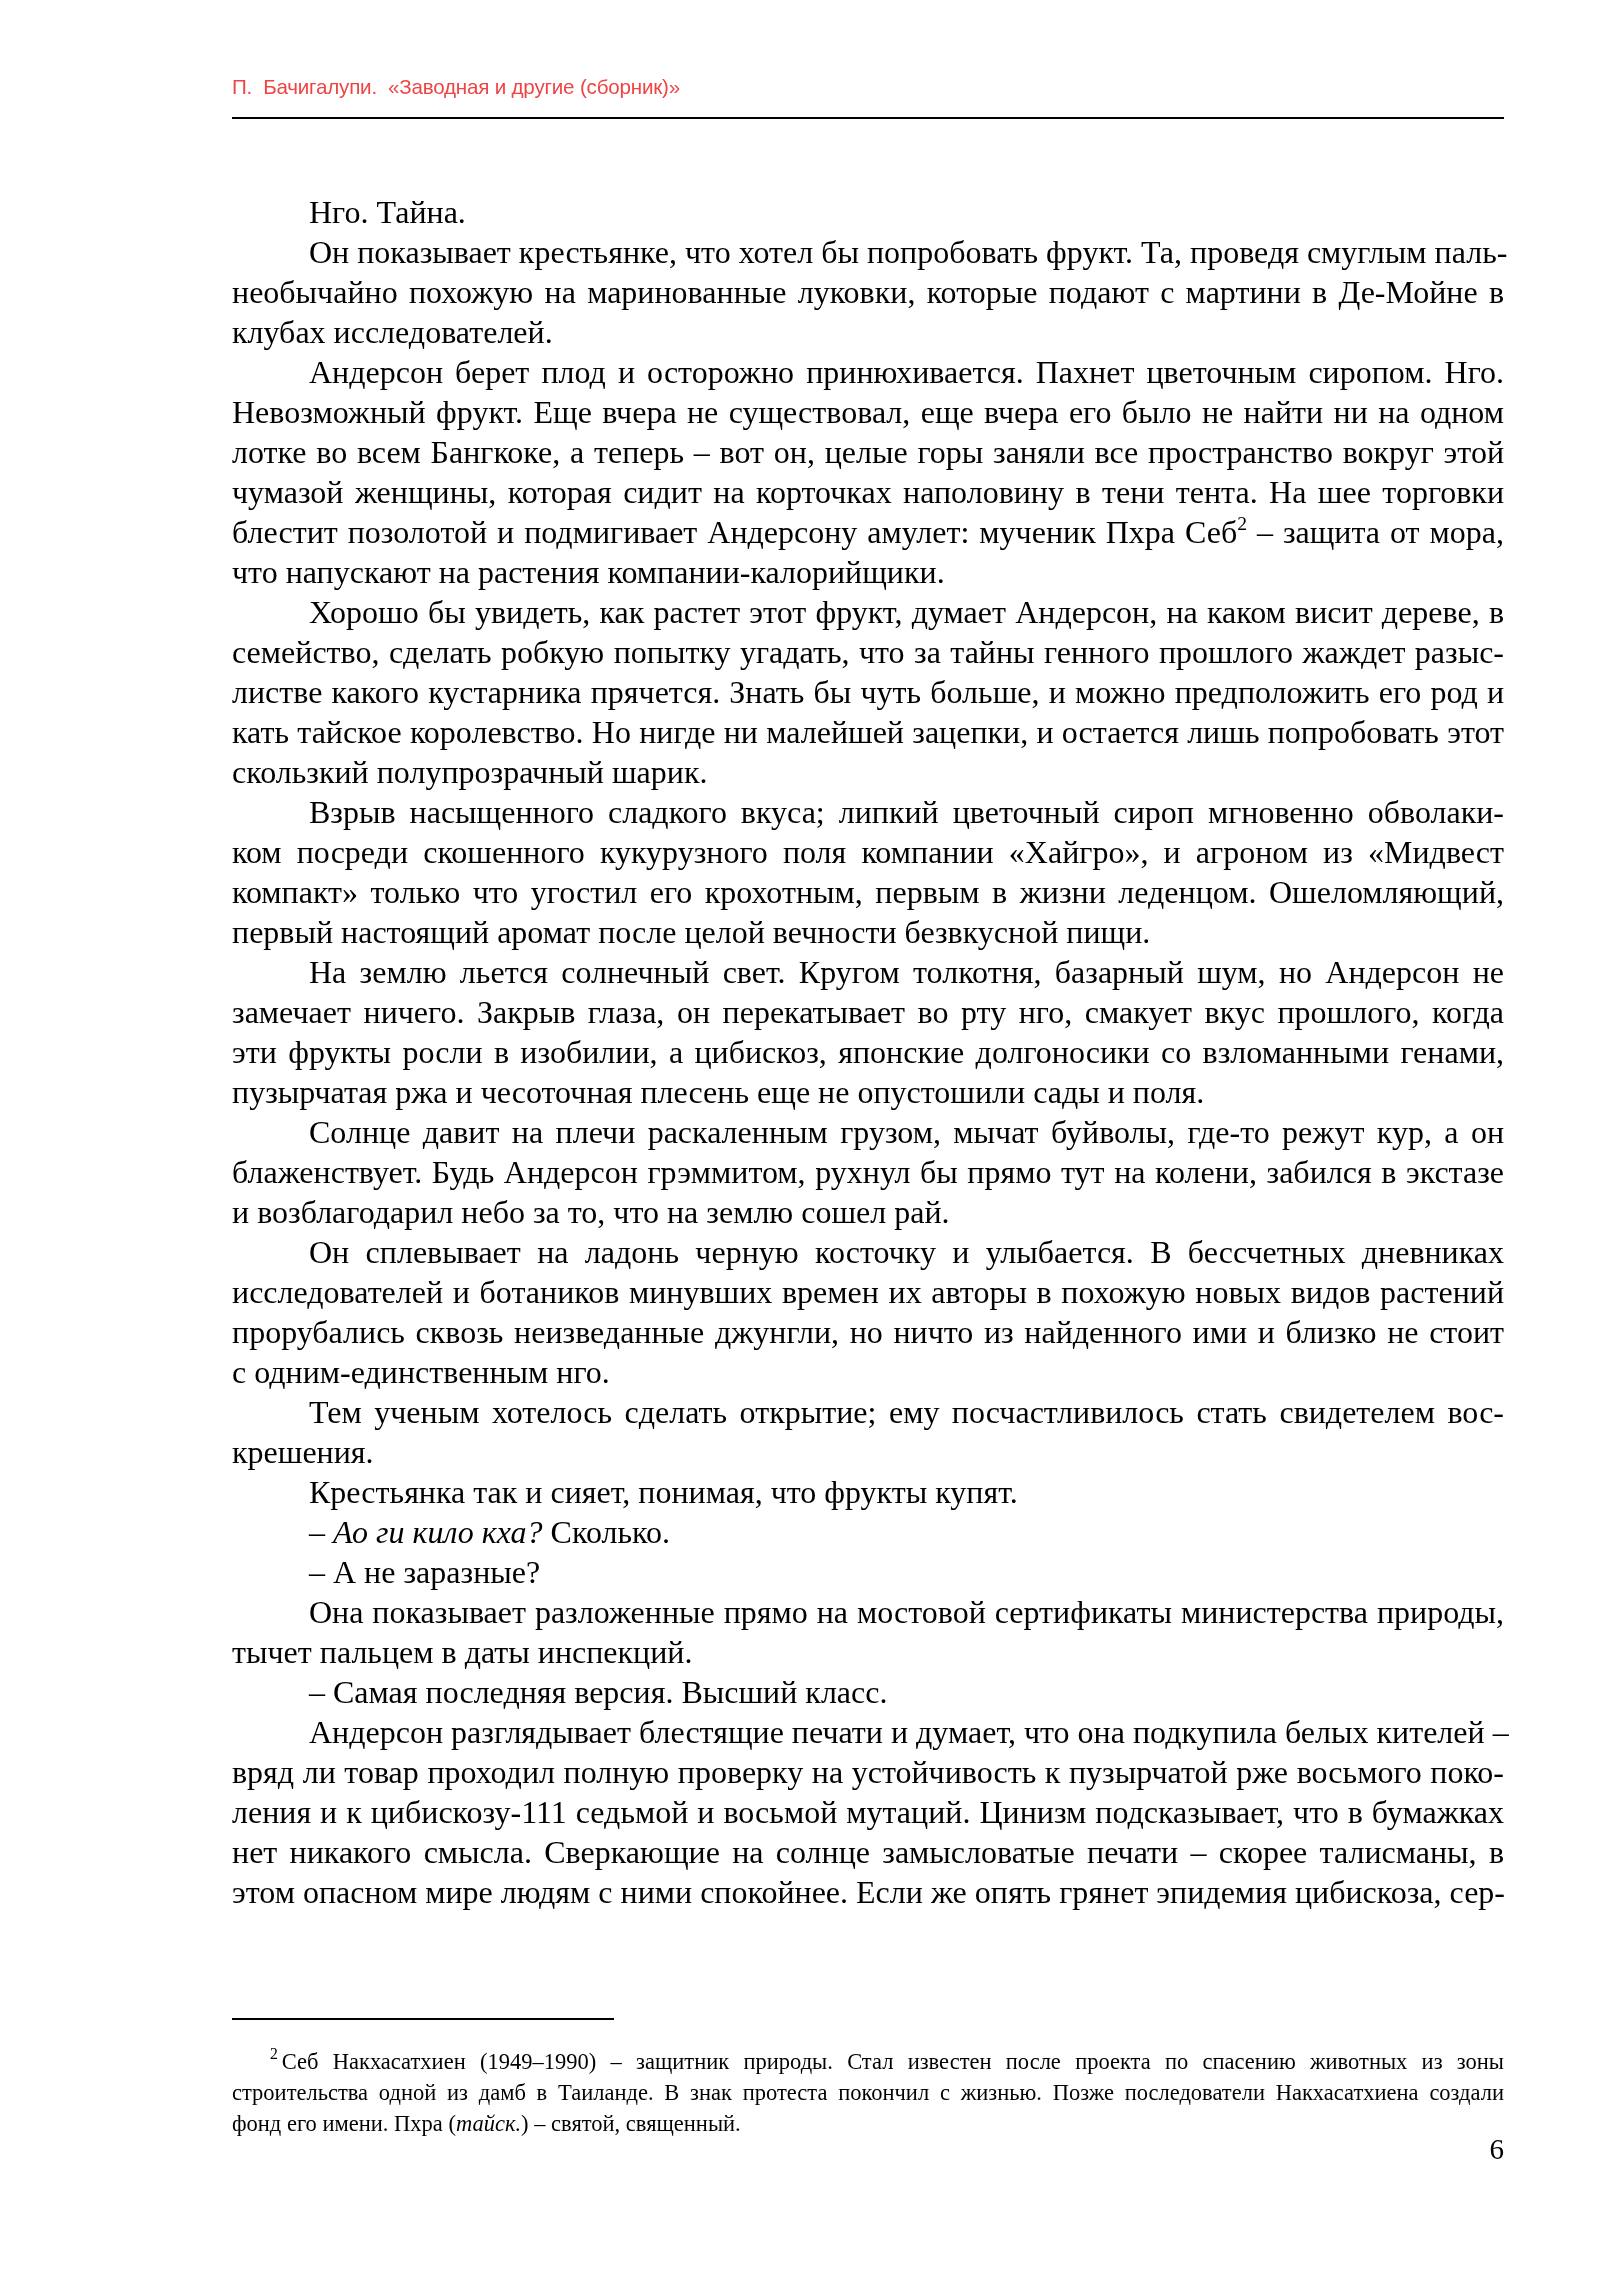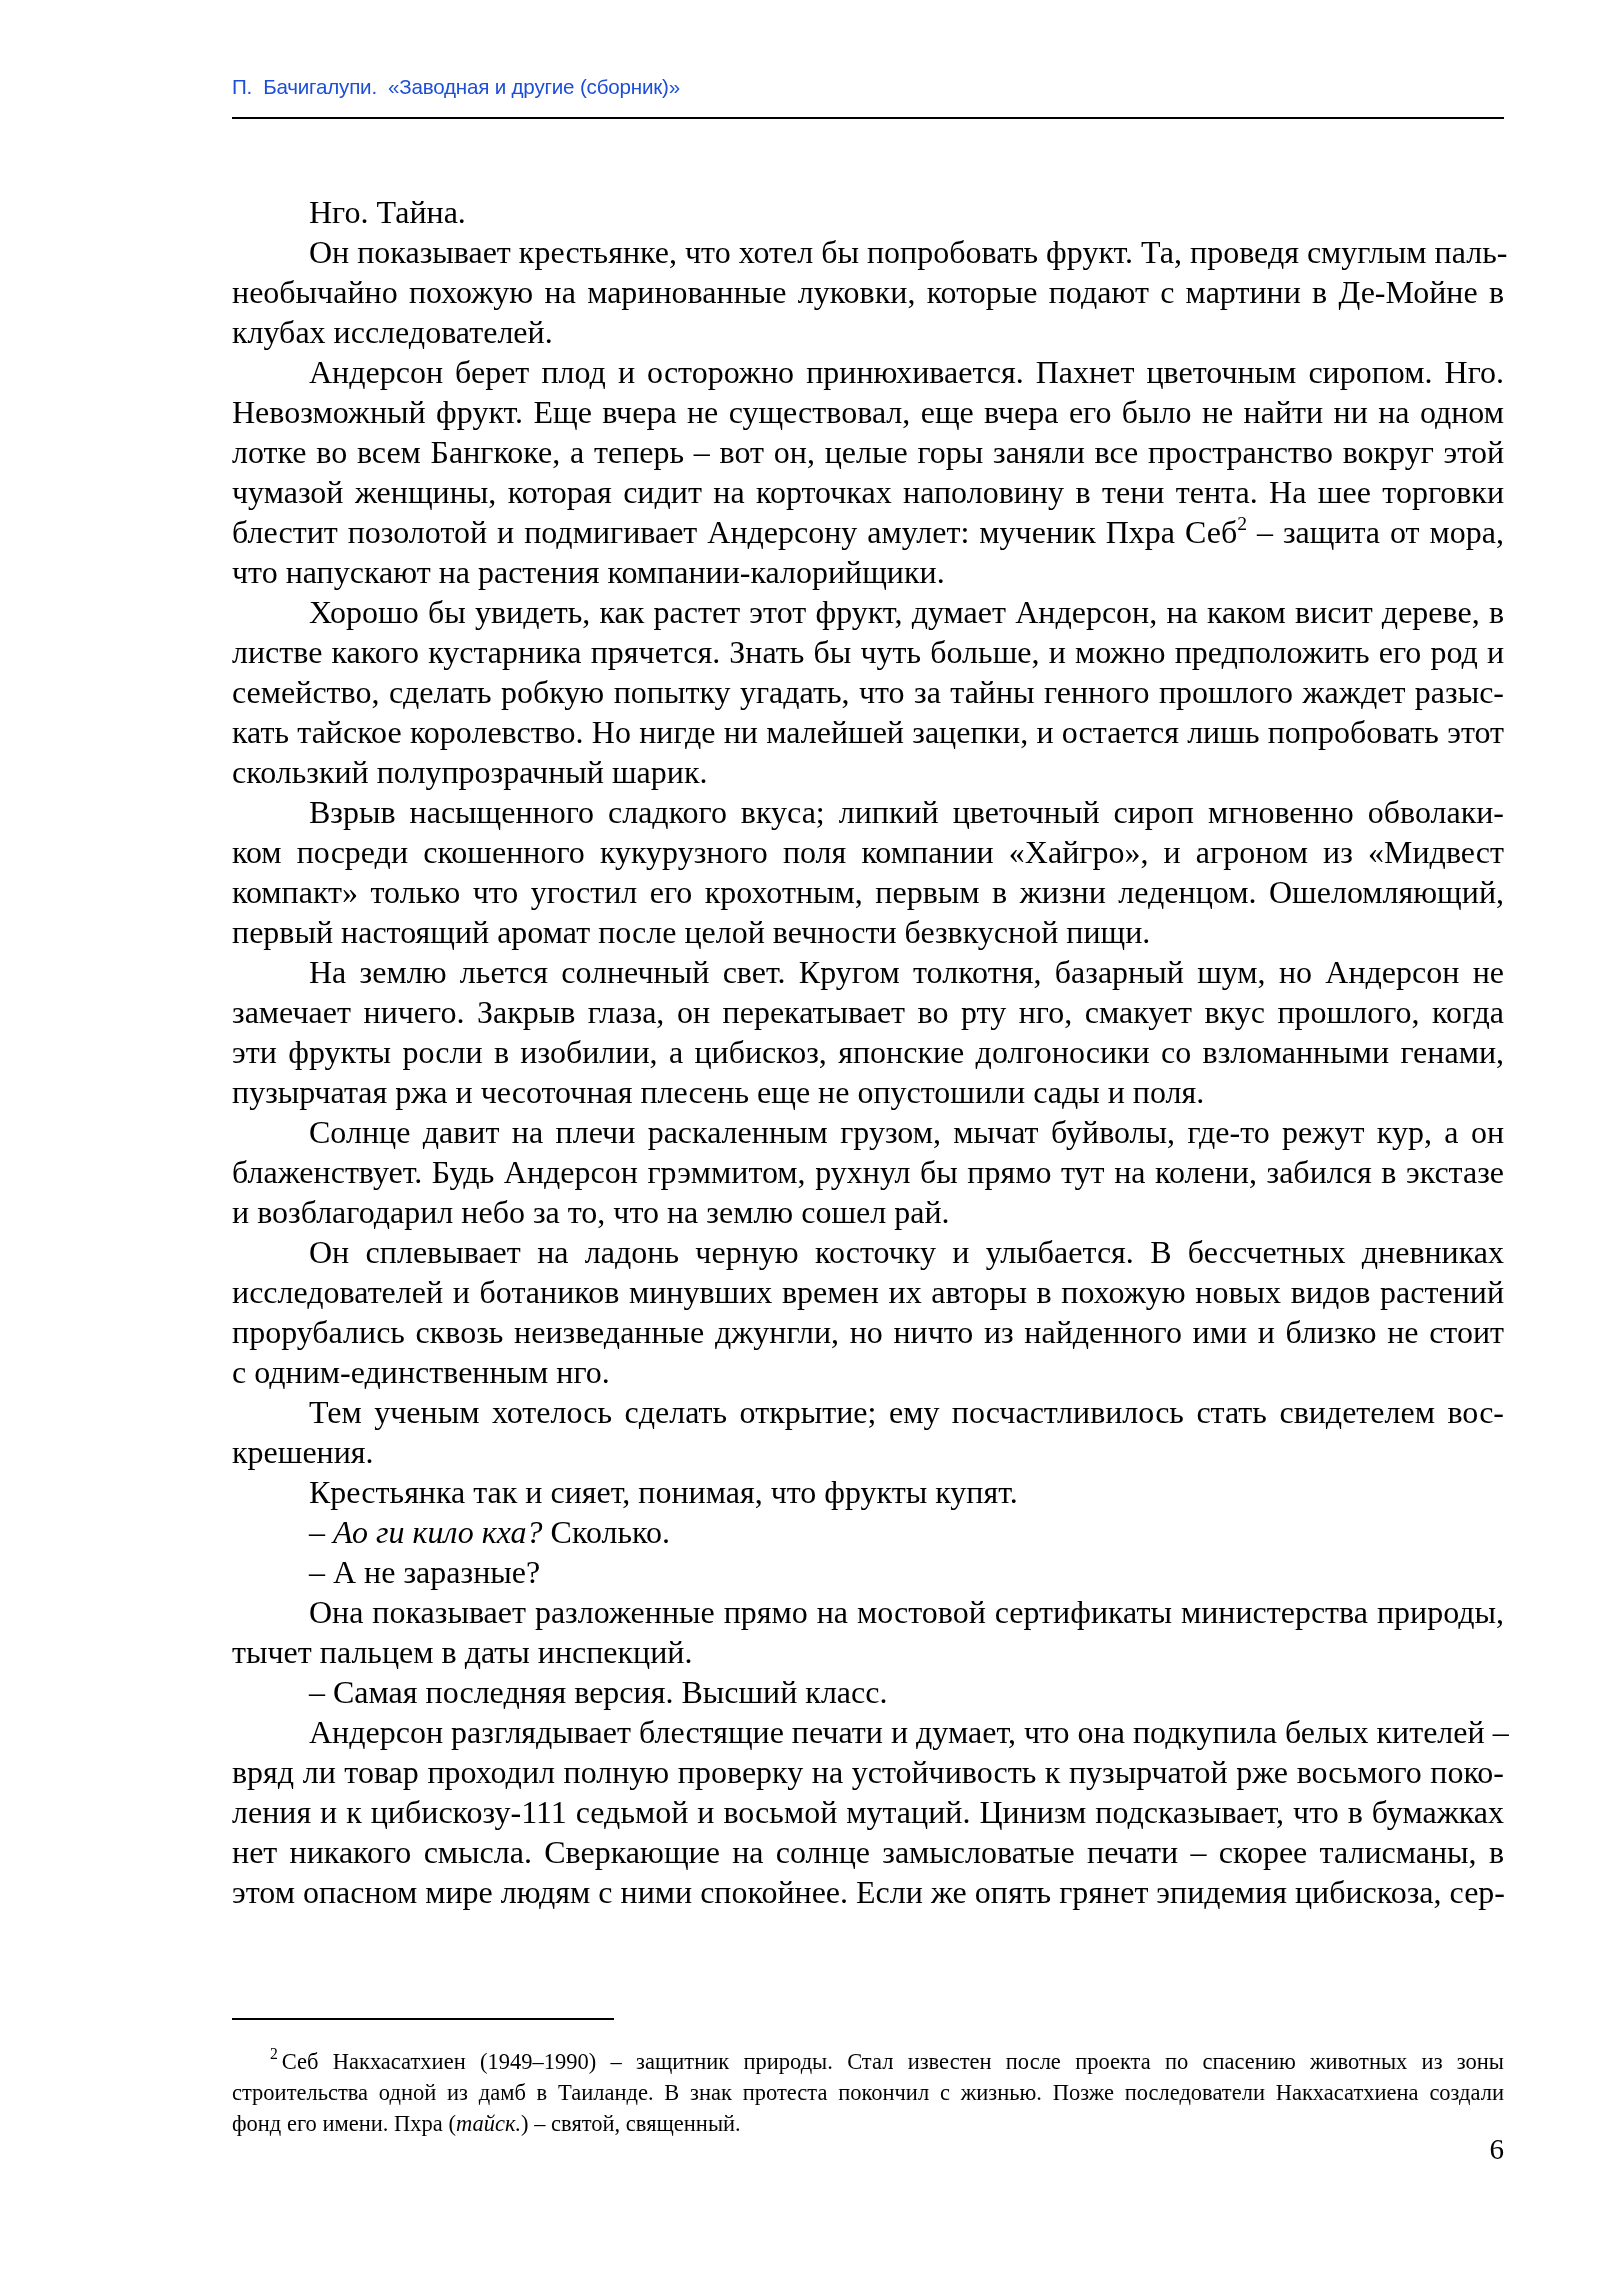--- a/index.html
+++ b/index.html
@@ -14,21 +14,21 @@
     overflow: hidden;
     color: #000;
   }
   .running-header {
     position: absolute;
     left: 232px;
     top: 74px;
     font-family: "Liberation Sans", sans-serif;
     font-size: 20.6px;
     line-height: 25.5px;
-    color: #1d4ed8;
+    color: #ef4444;
     letter-spacing: -0.2px;
     white-space: pre;
   }
   .header-rule {
     position: absolute;
     left: 232px;
     top: 117px;
     width: 1272px;
     height: 2px;
     background: #000;
@@ -117,22 +117,22 @@
   <span class="line indent"><span>Он показывает крестьянке, что хотел бы попробовать фрукт. Та, проведя смуглым паль-</span></span>
   <span class="line"><span>необычайно похожую на маринованные луковки, которые подают с мартини в Де-Мойне в</span></span>
   <span class="line last"><span>клубах исследователей.</span></span>
   <span class="line indent"><span>Андерсон берет плод и осторожно принюхивается. Пахнет цветочным сиропом. Нго.</span></span>
   <span class="line"><span>Невозможный фрукт. Еще вчера не существовал, еще вчера его было не найти ни на одном</span></span>
   <span class="line"><span>лотке во всем Бангкоке, а теперь – вот он, целые горы заняли все пространство вокруг этой</span></span>
   <span class="line"><span>чумазой женщины, которая сидит на корточках наполовину в тени тента. На шее торговки</span></span>
   <span class="line"><span>блестит позолотой и подмигивает Андерсону амулет: мученик Пхра Себ</span><sup class="fnref">2</sup><span> – защита от мора,</span></span>
   <span class="line last"><span>что напускают на растения компании-калорийщики.</span></span>
   <span class="line indent"><span>Хорошо бы увидеть, как растет этот фрукт, думает Андерсон, на каком висит дереве, в</span></span>
+  <span class="line"><span>семейство, сделать робкую попытку угадать, что за тайны генного прошлого жаждет разыс-</span></span>
   <span class="line"><span>листве какого кустарника прячется. Знать бы чуть больше, и можно предположить его род и</span></span>
-  <span class="line"><span>семейство, сделать робкую попытку угадать, что за тайны генного прошлого жаждет разыс-</span></span>
   <span class="line"><span>кать тайское королевство. Но нигде ни малейшей зацепки, и остается лишь попробовать этот</span></span>
   <span class="line last"><span>скользкий полупрозрачный шарик.</span></span>
   <span class="line indent"><span>Взрыв насыщенного сладкого вкуса; липкий цветочный сироп мгновенно обволаки-</span></span>
   <span class="line"><span>ком посреди скошенного кукурузного поля компании «Хайгро», и агроном из «Мидвест</span></span>
   <span class="line"><span>компакт» только что угостил его крохотным, первым в жизни леденцом. Ошеломляющий,</span></span>
   <span class="line last"><span>первый настоящий аромат после целой вечности безвкусной пищи.</span></span>
   <span class="line indent"><span>На землю льется солнечный свет. Кругом толкотня, базарный шум, но Андерсон не</span></span>
   <span class="line"><span>замечает ничего. Закрыв глаза, он перекатывает во рту нго, смакует вкус прошлого, когда</span></span>
   <span class="line"><span>эти фрукты росли в изобилии, а цибискоз, японские долгоносики со взломанными генами,</span></span>
   <span class="line last"><span>пузырчатая ржа и чесоточная плесень еще не опустошили сады и поля.</span></span>

